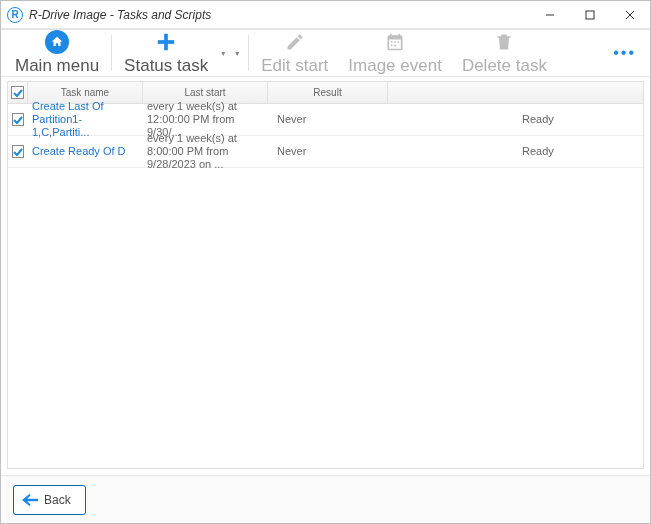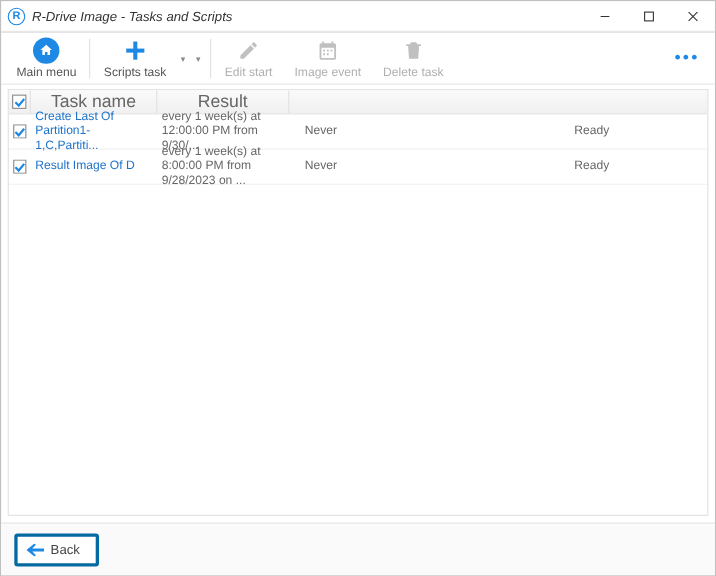--- a/index.html
+++ b/index.html
@@ -10,33 +10,33 @@
   .titlebar { height:28px; display:flex; align-items:center; padding-left:6px; border-bottom:1px solid #e5e5e5; }
   .titlebar .app-icon { width:16px; height:16px; border:1.5px solid #1e88e5; border-radius:50%; display:flex; align-items:center; justify-content:center; color:#1e88e5; font-weight:bold; font-size:10px; margin-right:6px; }
   .titlebar .title { flex:1; font-size:12px; color:#333;font-style:italic; }
   .win-btns { display:flex; height:100%; }
   .win-btn { width:40px; display:flex; align-items:center; justify-content:center; }
   .win-btn svg { stroke:#333; stroke-width:1; fill:none; }
 
   
   .toolbar { height:48px; display:flex; align-items:center; padding:0 4px; border-bottom:1px solid #e5e5e5; border-top:1px solid #e5e5e5;}
   .tool { display:flex; flex-direction:column; align-items:center; justify-content:center; padding:0 10px; height:100%; gap:0px; cursor:pointer; position:relative;}
-  .tool .lbl { font-size:11px; color:#555; margin-top:2px;}
+  .tool .lbl { font-size:17px; color:#555; margin-top:2px;}
   .tool.disabled .lbl { color:#b0b0b0; }
   .tool .icon { height:24px; display:flex; align-items:center; justify-content:center; position:relative;}
   .sep { width:1px; height:36px; background:#e0e0e0; margin:0 2px;}
   .drop { width:10px; display:flex; align-items:center; justify-content:center; color:#888; font-size:8px; padding-top:0px; margin-right:4px;}
   .spacer { flex:1; }
   .more { padding:0 10px; color:#1e88e5; font-size:16px; letter-spacing:2px; cursor:pointer;}
 
   
   .content { flex:1; padding:4px 6px 6px 6px; display:flex; flex-direction:column; overflow:hidden;}
   .grid { flex:1; border:1px solid #e0e0e0; background:#fff; overflow:auto;}
   .grid-header { display:flex; height:22px; background:linear-gradient(#fafafa,#f0f0f0); border-bottom:1px solid #e0e0e0; }
-  .gh { display:flex; align-items:center; justify-content:center; font-size:16px; color:#666; border-right:1px solid #e0e0e0; }
+  .gh { display:flex; align-items:center; justify-content:center; font-size:10px; color:#666; border-right:1px solid #e0e0e0; }
   .gh.chk { width:20px; justify-content:center;}
   .gh.name { width:115px; justify-content:center;}
   .gh.event { width:130px; }
   .gh.last { width:125px; }
   .gh.result { width:120px; }
   .gh.status { flex:1; border-right:none;}
 
   .grid-row { display:flex; height:32px; border-bottom:1px solid #f0f0f0; align-items:center;}
   .gc { font-size:11px; padding:0 4px; overflow:hidden; white-space:normal; line-height:13px;}
   .gc.chk { width:20px; display:flex; justify-content:center;}
@@ -44,21 +44,21 @@
   .gc.event { width:130px; color:#666;}
   .gc.last { width:125px; color:#666;}
   .gc.result { width:120px; color:#666;}
   .gc.status { flex:1; color:#666;}
 
   .check { width:13px; height:13px; border:1px solid #888; background:#fff; display:flex; align-items:center; justify-content:center;}
   .check svg { stroke:#1e88e5; stroke-width:2; fill:none;}
 
   
   .footer { height:48px; border-top:1px solid #e5e5e5; display:flex; align-items:center; padding:0 12px; background:#fafafa;}
-  .back-btn { height:30px; padding:0 14px 0 8px; border:3px solid #0369a1; border-radius:3px; background:#fff; display:flex; align-items:center; gap:6px; cursor:pointer;}
+  .back-btn { height:30px; padding:0 14px 0 8px; border:1px solid #0369a1; border-radius:3px; background:#fff; display:flex; align-items:center; gap:6px; cursor:pointer;}
   .back-btn svg { fill:#1e88e5; }
   .back-btn span { font-size:12px; color:#444;}
 
   
   .blue { fill:#1e88e5; }
   .grey { fill:#c0c0c0; }
   .circle-btn { width:24px; height:24px; border-radius:50%; background:#1e88e5; display:flex; align-items:center; justify-content:center;}
 </style>
 </head>
 <body>
@@ -98,21 +98,21 @@
     <div class="lbl">Main menu</div>
   </div>
   <div class="sep"></div>
   <div class="tool">
     <div class="icon">
       <svg width="22" height="22" viewBox="0 0 24 24">
           <rect class="blue" x="10" y="3" width="4" height="18"></rect>
           <rect class="blue" x="3" y="10" width="18" height="4"></rect>
         </svg>
     </div>
-    <div class="lbl">Scripts task</div>
+    <div class="lbl">Status task</div>
   </div>
   <div class="drop">▾</div>
   <div class="drop">▾</div>
   <div class="sep"></div>
   <div class="tool disabled">
     <div class="icon">
       <svg width="20" height="20" viewBox="0 0 24 24">
           <path class="grey" d="M3 17.25V21h3.75L17.81 9.94l-3.75-3.75L3 17.25zM20.71 7.04a1 1 0 0 0 0-1.41l-2.34-2.34a1 1 0 0 0-1.41 0l-1.83 1.83 3.75 3.75 1.83-1.83z"></path>
         </svg>
     </div>
@@ -142,20 +142,21 @@
   <div class="grid">
     <div class="grid-header">
       <div class="gh chk">
         <div class="check">
             <svg width="10" height="10">
               <polyline points="1,5 4,8 9,2"></polyline>
             </svg>
           </div>
       </div>
       <div class="gh name">Task name</div>
+      <div class="gh last">Last start</div>
       <div class="gh result">Result</div>
     </div>
 
     <div class="grid-row">
       <div class="gc chk">
         <div class="check">
             <svg width="10" height="10">
               <polyline points="1,5 4,8 9,2"></polyline>
             </svg>
           </div>
@@ -168,21 +169,21 @@
     </div>
 
     <div class="grid-row">
       <div class="gc chk">
         <div class="check">
             <svg width="10" height="10">
               <polyline points="1,5 4,8 9,2"></polyline>
             </svg>
           </div>
       </div>
-      <div class="gc name">Result Image Of D</div>
+      <div class="gc name">Create Ready Of D</div>
       <div class="gc event">every 1 week(s) at 8:00:00 PM from 9/28/2023 on ...</div>
       <div class="gc last">Never</div>
       <div class="gc result"></div>
       <div class="gc status">Ready</div>
     </div>
   </div>
 </div>
 
 <div class="footer">
   <div class="back-btn">

